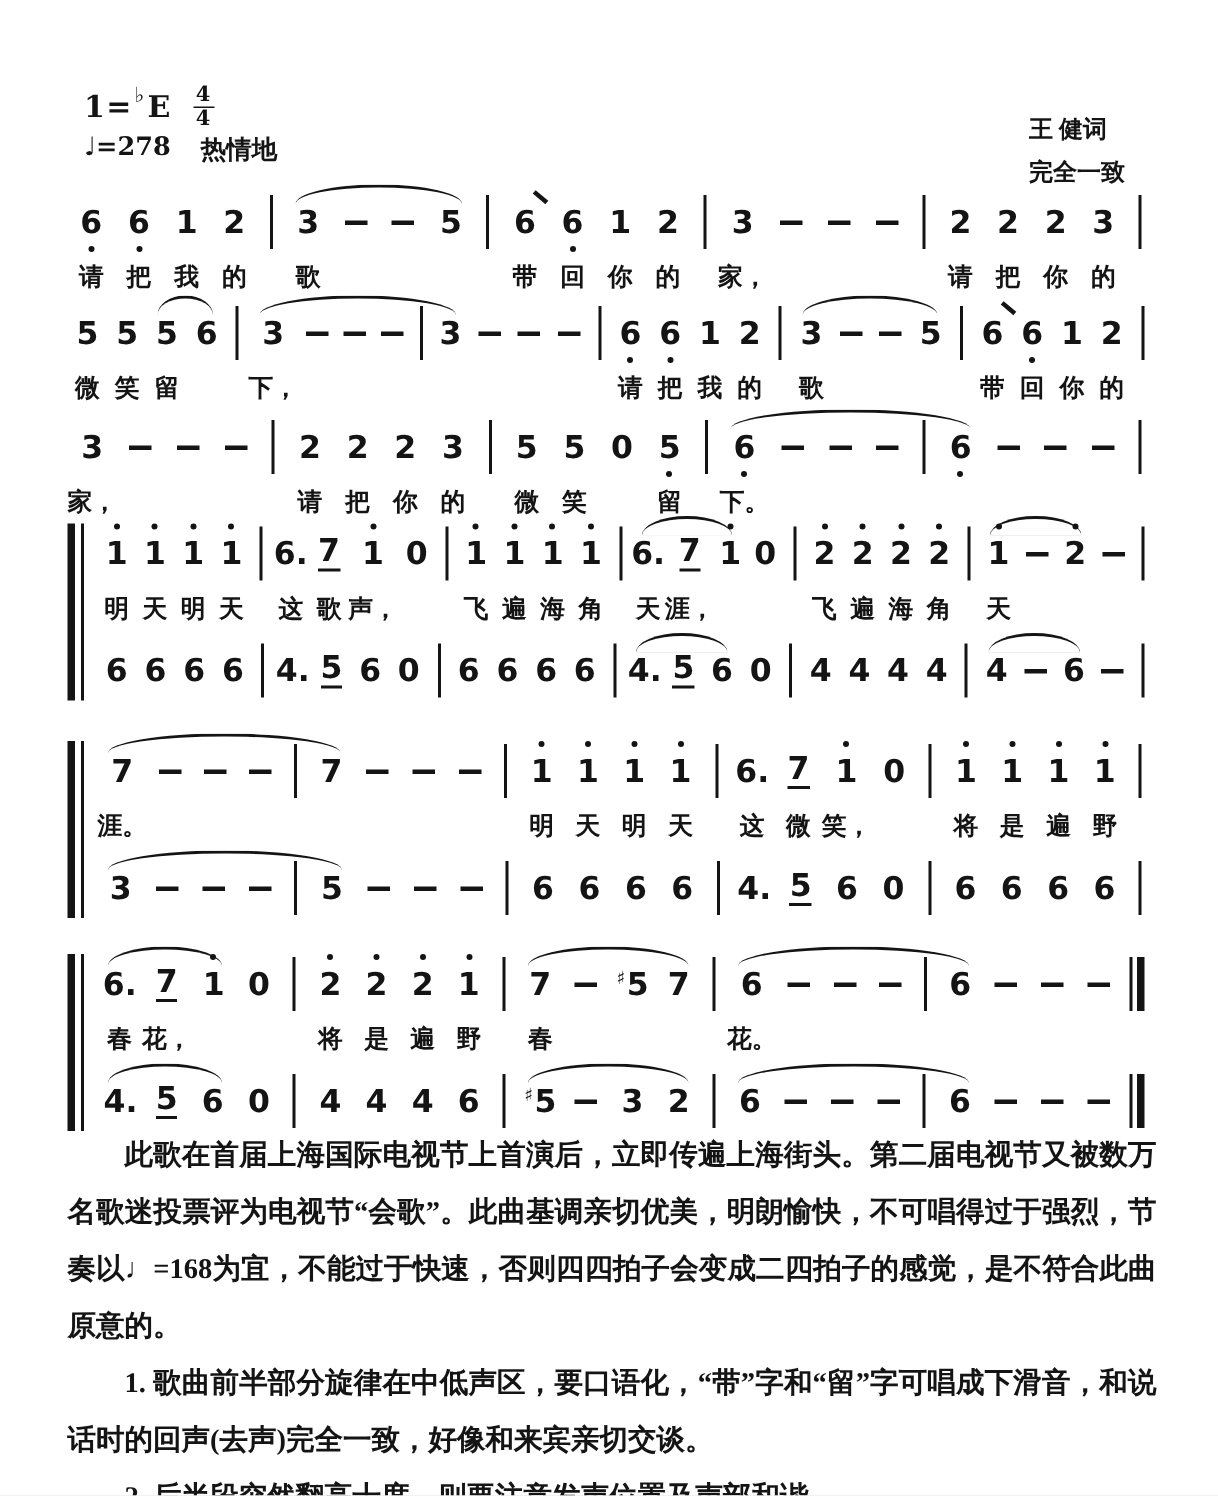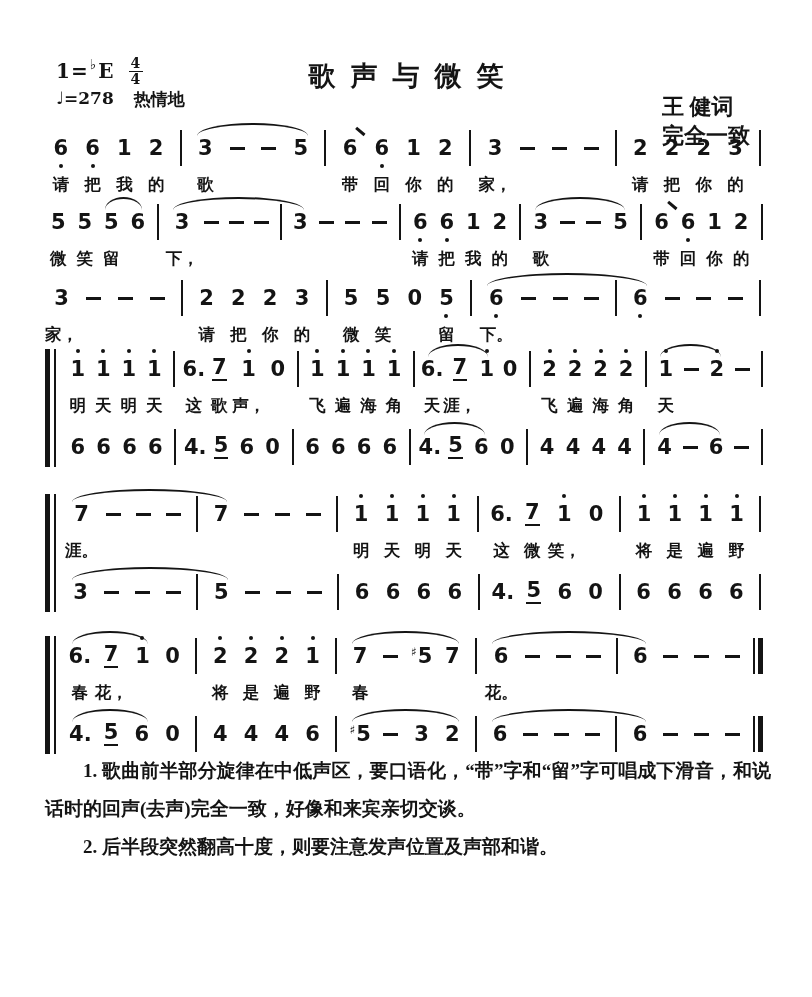--- a/index.html
+++ b/index.html
@@ -10,22 +10,22 @@
   .keysig{position:absolute;left:56px;top:56px;font-family:"DejaVu Serif",serif;
           font-weight:bold;font-size:20px;letter-spacing:1px;display:flex;align-items:center;}
   .keysig .flat{font-size:14px;position:relative;top:-7px;margin:0 1px;}
   .frac{display:inline-flex;flex-direction:column;align-items:center;font-size:14px;
         line-height:1.05;margin-left:14px;font-weight:bold;font-family:"DejaVu Serif",serif;}
   .frac .ft{border-bottom:1.5px solid #141414;padding:0 2px;}
   .tempo{position:absolute;left:56px;top:88px;font-weight:bold;font-size:17px;display:flex;gap:20px;
          font-family:"DejaVu Serif",serif;}
   .title{position:absolute;left:0;top:58px;width:100%;text-align:center;font-size:27px;
          font-weight:bold;letter-spacing:15px;padding-left:15px;box-sizing:border-box;}
-  .credits{position:absolute;right:62px;top:72px;font-size:22px;font-weight:bold;
-           line-height:29px;text-align:left;margin-top:20px;}
+  .credits{position:absolute;right:62px;top:72px;font-size:16px;font-weight:bold;
+           line-height:29px;text-align:left;}
 
   
   .blk{position:absolute;left:45px;width:724px;}
   .b0{top:126px}.b1{top:200px}.b2{top:276px}.b3{top:347px}.b4{top:492px}.b5{top:634px}
   .duet{display:flex;}
   .brace{align-self:stretch;width:4px;border-left:5px solid #141414;border-right:2px solid #141414;
          margin:2px 9px 2px 0;}
   .sysinner{flex:1;display:flex;flex-direction:column;gap:5px;}
   .noterow{display:flex;width:100%;}
   .slur{display:flex;position:relative;}
@@ -65,21 +65,20 @@
       <span>E</span>
     <span class="frac">
       <span class="ft">4</span>
       <span>4</span>
     </span>
   </div>
   <div class="tempo">
     <span>♩=278</span>
     <span>热情地</span>
   </div>
-  <div class="title">歌声与微笑</div>
   <div class="credits">
     <div>王 健词</div>
     <div>完全一致</div>
   </div>
 
   <div id="score">
       <div class="blk b0">
         <div class="noterow">
           <div class="cell" style="flex: 1 1 0%;">
             <div class="tdot"></div>
@@ -1996,17 +1995,18 @@
                 </div>
               </div>
               <div class="bdot"></div>
             </div>
           </div>
         </div>
       </div>
     </div>
 
   <div class="annotation">
+    <p>此歌在首届上海国际电视节上首演后，立即传遍上海街头。第二届电视节又被数万名歌迷投票评为电视节“会歌”。此曲基调亲切优美，明朗愉快，不可唱得过于强烈，节奏以♩=168为宜，不能过于快速，否则四四拍子会变成二四拍子的感觉，是不符合此曲原意的。</p>
     <p>1. 歌曲前半部分旋律在中低声区，要口语化，“带”字和“留”字可唱成下滑音，和说话时的回声(去声)完全一致，好像和来宾亲切交谈。</p>
     <p>2. 后半段突然翻高十度，则要注意发声位置及声部和谐。</p>
 
   </div>
 </div>
 
 </body></html>

